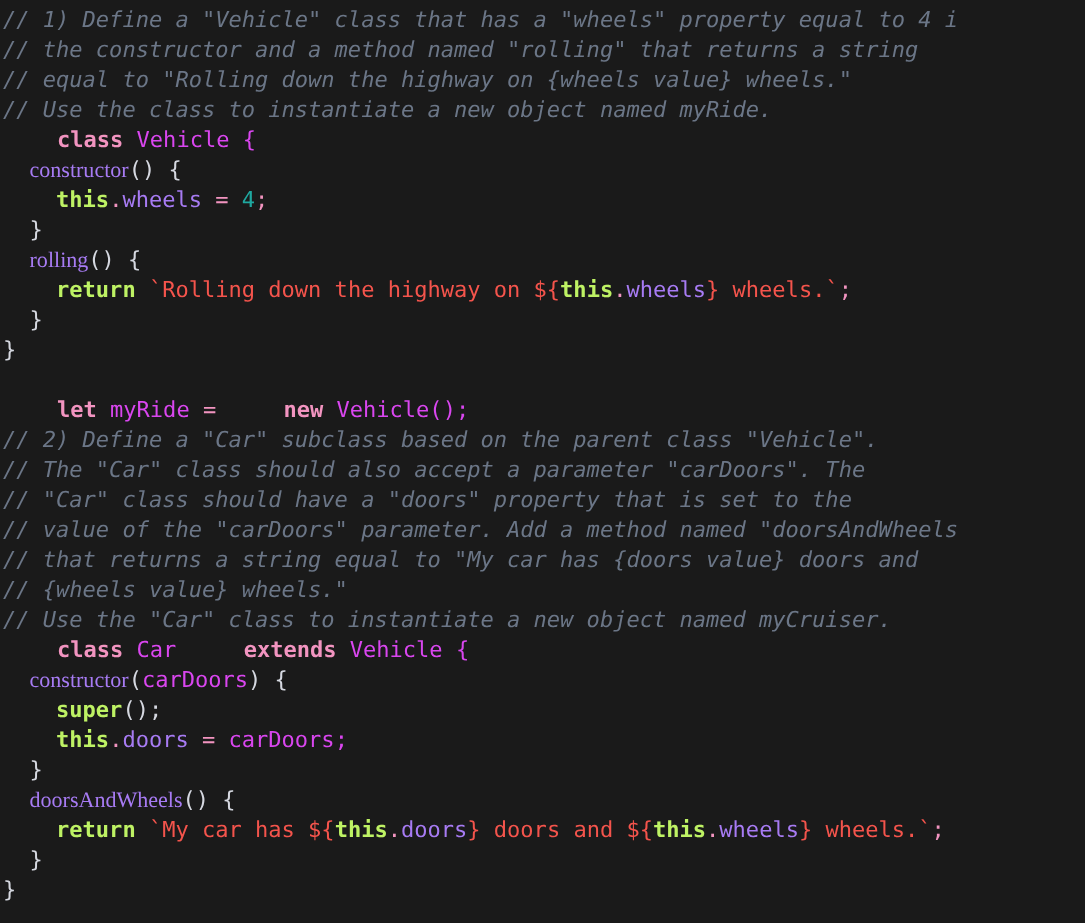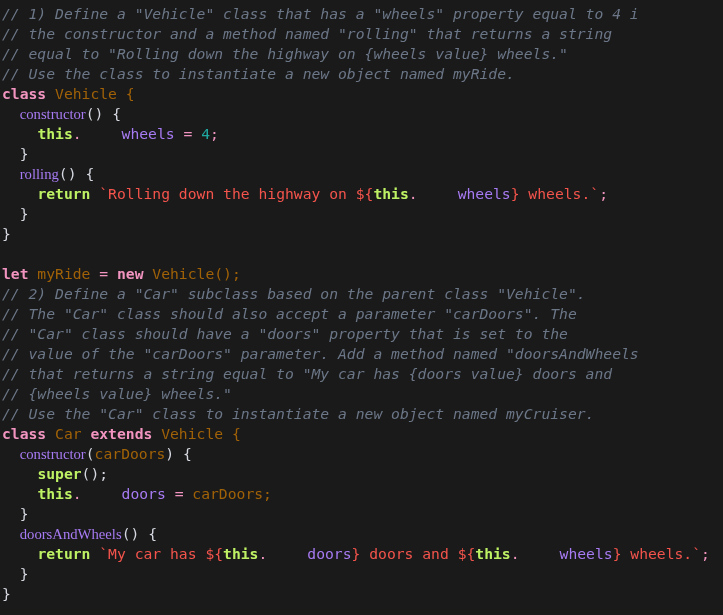--- a/index.html
+++ b/index.html
@@ -28,26 +28,26 @@
     -webkit-font-smoothing: none;
   }
   .ln {
     display: block;
     height: 20px;
     white-space: pre;
     padding-left: 2px;
   }
   
   .cmt   { color: #6b7687; font-style: italic; }
-  .kw    { color: #f294c0; font-weight: bold; }
+  .kw    { color: #f294c0; font-weight: bold; margin-left: 36px; }
   .fn    { color: #a77bf3; font-family: Liberation Serif, serif; }
-  .prop  { color: #a77bf3; margin-left: 40px; }
+  .prop  { color: #a77bf3; }
   .str   { color: #f4544c; }
   .num   { color: #1fa8a0; }
-  .id    { color: #a16207; }
+  .id    { color: #d946ef; }
   .punc  { color: #d5d8e0; }
   .op    { color: #f294c0; }
   .tmpl  { color: #f4544c; }
   .this  { color: #bef264; font-weight: bold; }
 </style>
 </head>
 <body>
 
 <div id="code-surface">
   <pre id="code-block"><span class="ln"><span class="cmt">// 1) Define a "Vehicle" class that has a "wheels" property equal to 4 i</span></span><span class="ln"><span class="cmt">// the constructor and a method named "rolling" that returns a string</span></span><span class="ln"><span class="cmt">// equal to "Rolling down the highway on {wheels value} wheels."</span></span><span class="ln"><span class="cmt">// Use the class to instantiate a new object named myRide.</span></span><span class="ln"><span class="kw">class</span><span class="id"> Vehicle {</span></span><span class="ln">  <span class="fn">constructor</span><span class="punc">() {</span></span><span class="ln">    <span class="this">this</span><span class="op">.</span><span class="prop">wheels</span><span class="op"> = </span><span class="num">4</span><span class="op">;</span></span><span class="ln"><span class="punc">  }</span></span><span class="ln">  <span class="fn">rolling</span><span class="punc">() {</span></span><span class="ln">    <span class="this">return</span><span class="str"> `Rolling down the highway on </span><span class="tmpl">${</span><span class="this">this</span><span class="op">.</span><span class="prop">wheels</span><span class="tmpl">}</span><span class="str"> wheels.`</span><span class="op">;</span></span><span class="ln"><span class="punc">  }</span></span><span class="ln"><span class="punc">}</span></span><span class="ln"> </span><span class="ln"><span class="kw">let</span><span class="id"> myRide </span><span class="op">=</span><span class="kw"> new</span><span class="id"> Vehicle();</span></span><span class="ln"><span class="cmt">// 2) Define a "Car" subclass based on the parent class "Vehicle".</span></span><span class="ln"><span class="cmt">// The "Car" class should also accept a parameter "carDoors". The</span></span><span class="ln"><span class="cmt">// "Car" class should have a "doors" property that is set to the</span></span><span class="ln"><span class="cmt">// value of the "carDoors" parameter. Add a method named "doorsAndWheels</span></span><span class="ln"><span class="cmt">// that returns a string equal to "My car has {doors value} doors and</span></span><span class="ln"><span class="cmt">// {wheels value} wheels."</span></span><span class="ln"><span class="cmt">// Use the "Car" class to instantiate a new object named myCruiser.</span></span><span class="ln"><span class="kw">class</span><span class="id"> Car </span><span class="kw">extends</span><span class="id"> Vehicle {</span></span><span class="ln">  <span class="fn">constructor</span><span class="punc">(</span><span class="id">carDoors</span><span class="punc">) {</span></span><span class="ln">    <span class="this">super</span><span class="punc">();</span></span><span class="ln">    <span class="this">this</span><span class="op">.</span><span class="prop">doors</span><span class="op"> = </span><span class="id">carDoors;</span></span><span class="ln"><span class="punc">  }</span></span><span class="ln">  <span class="fn">doorsAndWheels</span><span class="punc">() {</span></span><span class="ln">    <span class="this">return</span><span class="str"> `My car has </span><span class="tmpl">${</span><span class="this">this</span><span class="op">.</span><span class="prop">doors</span><span class="tmpl">}</span><span class="str"> doors and </span><span class="tmpl">${</span><span class="this">this</span><span class="op">.</span><span class="prop">wheels</span><span class="tmpl">}</span><span class="str"> wheels.`</span><span class="op">;</span></span><span class="ln"><span class="punc">  }</span></span><span class="ln"><span class="punc">}</span></span></pre>

